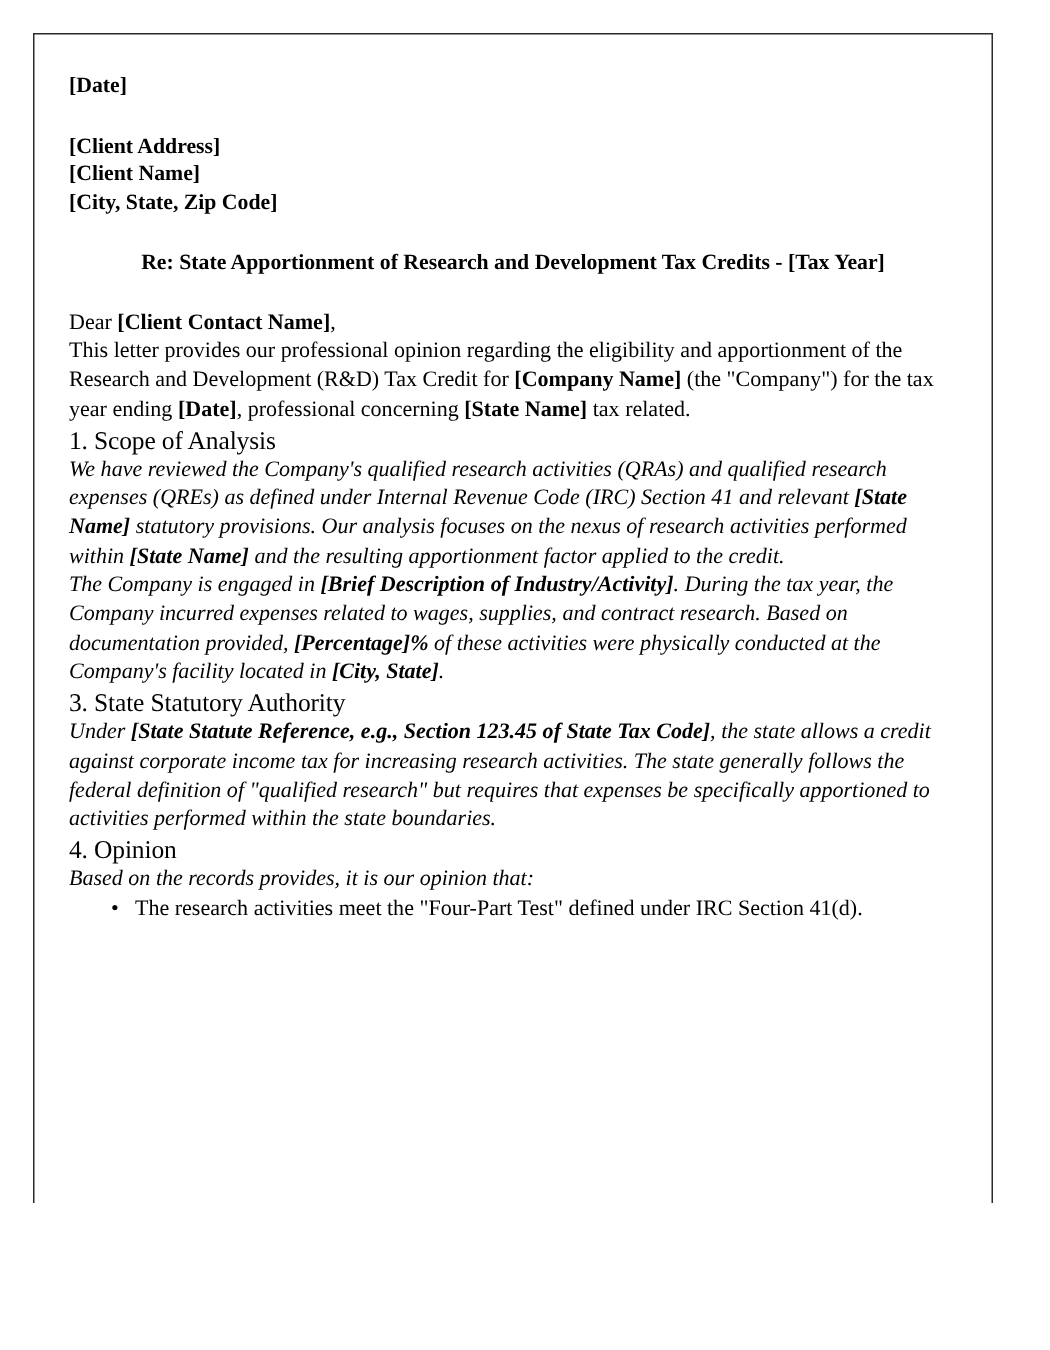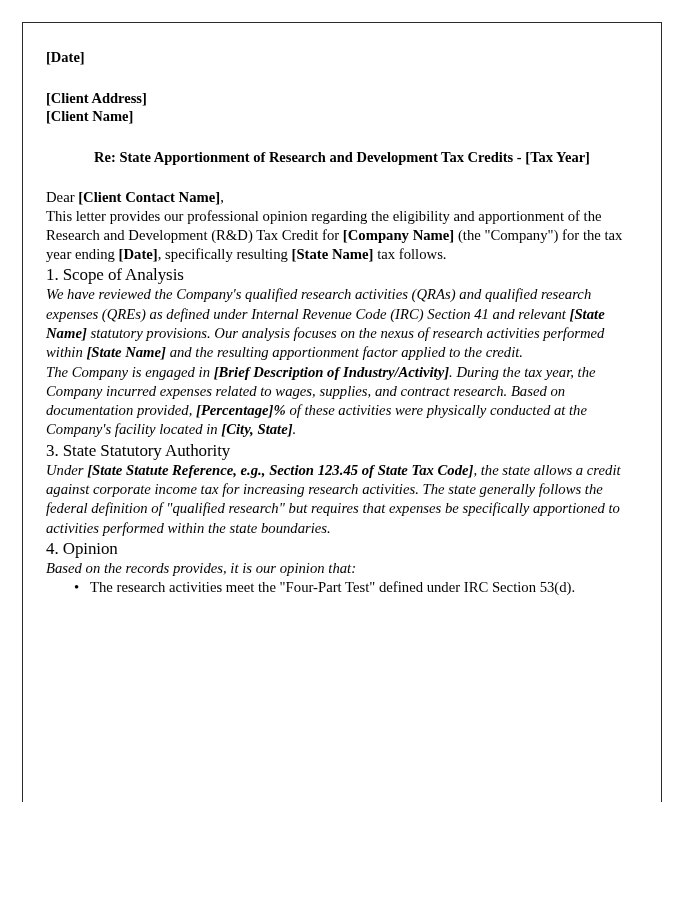--- a/index.html
+++ b/index.html
@@ -117,37 +117,38 @@
 <body>
 
 <div id="page-sheet">
   <div id="page-body">
 
     <div class="letter-head date-line">[Date]</div>
 
     <div class="letter-head addr-block">
       <div>[Client Address]</div>
       <div>[Client Name]</div>
+      <div>[City, State, Zip Code]</div>
     </div>
 
     <div class="subject-line"><span>Re: State Apportionment of Research and Development Tax Credits - </span><span>[Tax Year]</span></div>
 
     <div class="salutation"><span>Dear </span><b>[Client Contact Name]</b><span>,</span></div>
 
-    <p class="body-text para-intro"><span>This letter provides our professional opinion regarding the eligibility and apportionment of the Research and Development (R&amp;D) Tax Credit for </span><b>[Company Name]</b><span> (the "Company") for the tax year ending </span><b>[Date]</b><span>, specifically resulting </span><b>[State Name]</b><span> tax follows.</span></p>
+    <p class="body-text para-intro"><span>This letter provides our professional opinion regarding the eligibility and apportionment of the Research and Development (R&amp;D) Tax Credit for </span><b>[Company Name]</b><span> (the "Company") for the tax year ending </span><b>[Date]</b><span>, professional concerning </span><b>[State Name]</b><span> tax related.</span></p>
 
     <h2 class="section-heading heading-gap">1. Scope of Analysis</h2>
     <p class="body-text after-heading"><span>We have reviewed the Company's qualified research activities (QRAs) and qualified research expenses (QREs) as defined under Internal Revenue Code (IRC) Section 41 and relevant </span><b>[State Name]</b><span> statutory provisions. Our analysis focuses on the nexus of research activities performed within </span><b>[State Name]</b><span> and the resulting apportionment factor applied to the credit.</span></p>
 
     <p class="body-text after-heading"><span>The Company is engaged in </span><b>[Brief Description of Industry/Activity]</b><span>. During the tax year, the Company incurred expenses related to wages, supplies, and contract research. Based on documentation provided, </span><b>[Percentage]%</b><span> of these activities were physically conducted at the Company's facility located in </span><b>[City, State]</b><span>.</span></p>
 
     <h2 class="section-heading heading-gap">3. State Statutory Authority</h2>
     <p class="body-text after-heading"><span>Under </span><b>[State Statute Reference, e.g., Section 123.45 of State Tax Code]</b><span>, the state allows a credit against corporate income tax for increasing research activities. The state generally follows the federal definition of "qualified research" but requires that expenses be specifically apportioned to activities performed within the state boundaries.</span></p>
 
     <h2 class="section-heading heading-gap">4. Opinion</h2>
     <p class="body-text after-heading">Based on the records provides, it is our opinion that:</p>
 
     <ul class="opinion-list list-gap">
-      <li><span class="bullet-dot">•</span><span>The research activities meet the "Four-Part Test" defined under IRC Section 53(d).</span></li>
+      <li><span class="bullet-dot">•</span><span>The research activities meet the "Four-Part Test" defined under IRC Section 41(d).</span></li>
     </ul>
 
   </div>
 </div>
 
 </body></html>

